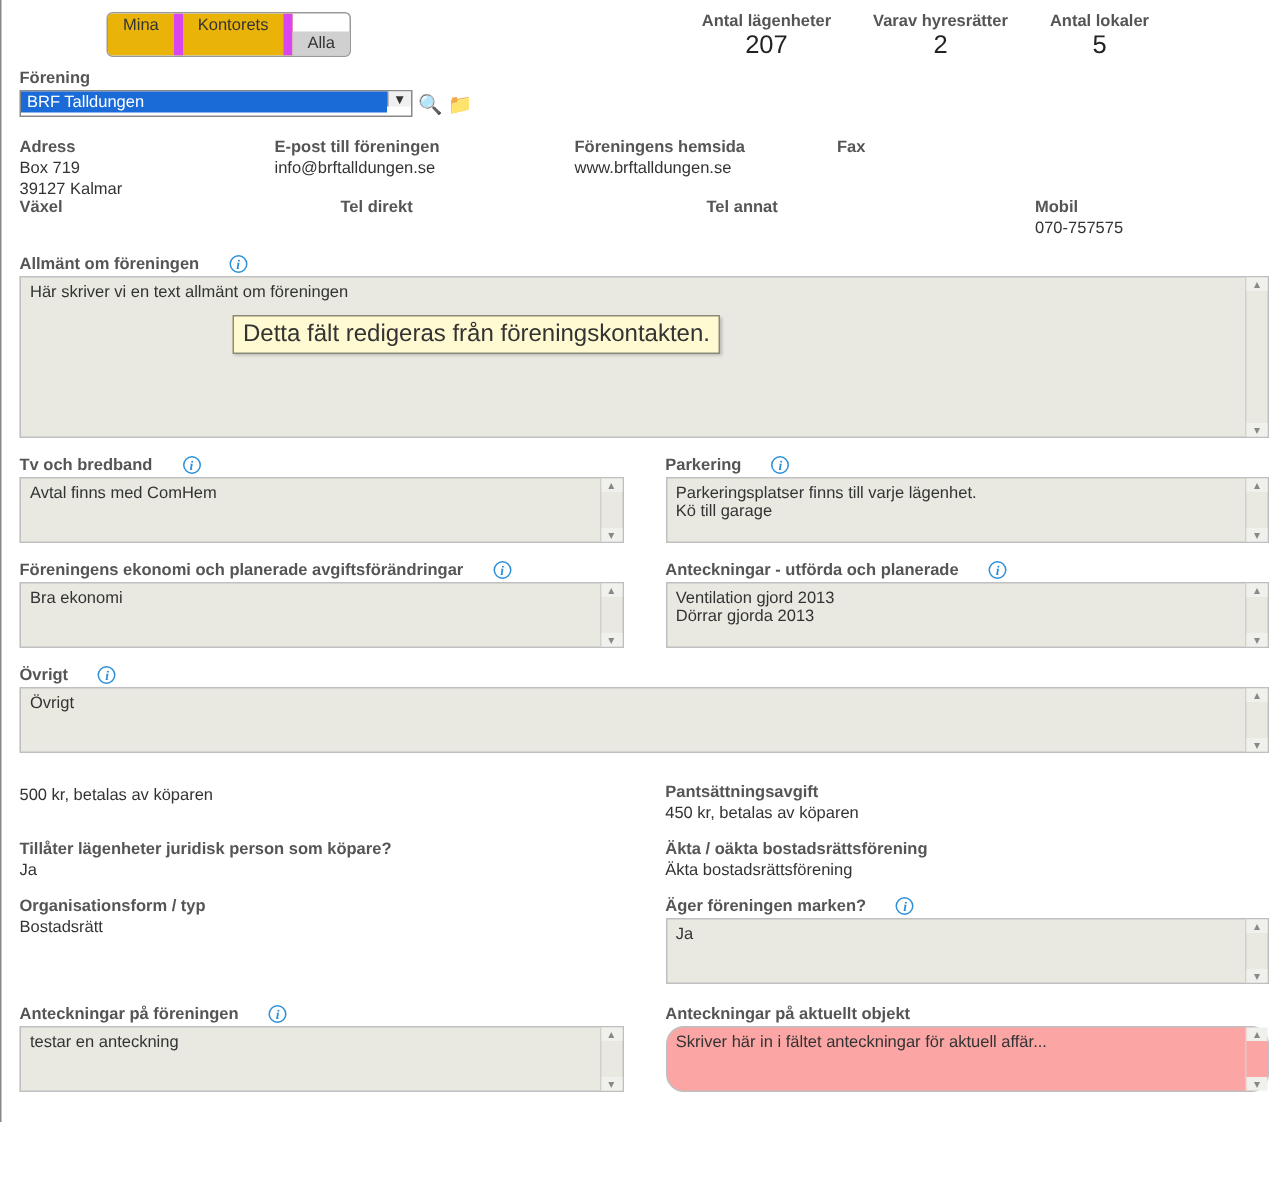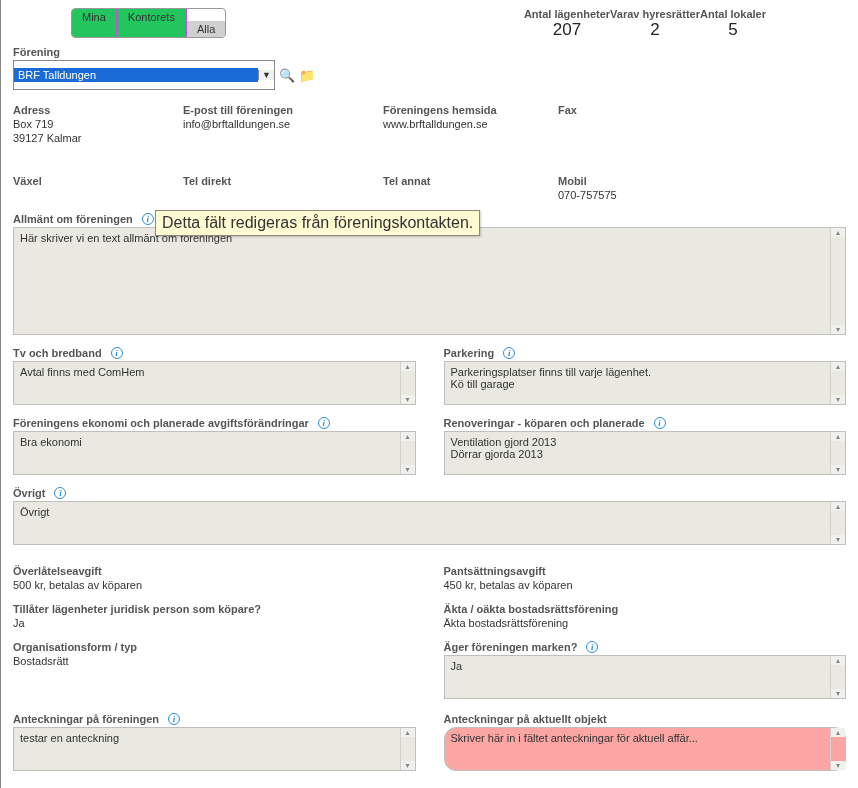--- a/index.html
+++ b/index.html
@@ -8,44 +8,44 @@
     font-family: Arial, Helvetica, sans-serif;
     font-size: 11px;
     color: #333;
     background: #fff;
     width: 858px;
   }
   .main { border-left: 1px solid #888; padding: 8px 12px 20px 12px; }
 
   .toprow { display: flex; align-items: flex-start; gap: 20px; }
   .tabs { display: inline-flex; border: 1px solid #999; border-radius: 4px; overflow: hidden; margin-left: 58px; }
-  .tab { padding: 2px 10px; background: #22c55e; cursor: pointer; font-size: 11px; border-right: 2px solid #d946ef; }
+  .tab { padding: 2px 10px; background: #eab308; cursor: pointer; font-size: 11px; border-right: 6px solid #d946ef; }
   .tab:last-child { border-right: none; margin-top: 12px; }
   .tab.active { background: #d0d0d0; }
 
-  .stats { display: flex; margin-left: auto; margin-right: 80px; }
+  .stats { display: flex; gap: 28px; margin-left: auto; margin-right: 80px; }
   .stat { text-align: left; }
   .stat .lbl { font-size: 11px; font-weight: bold; color: #555; }
   .stat .val { font-size: 17px; color: #222; text-align: center; }
 
   .section-label { font-weight: bold; color: #555; font-size: 11px; margin-top: 6px; }
   .assoc-row { display: flex; align-items: center; gap: 4px; margin-top: 2px; }
-  .dropdown { position: relative; width: 262px; height: 30px; border: 1px solid #888; background: #fff; display: flex; align-items: center; }
+  .dropdown { position: relative; width: 262px; height: 18px; border: 1px solid #888; background: #fff; display: flex; align-items: flex-start; }
   .dropdown .sel { background: #1a6bd8; color: #fff; padding: 1px 4px; flex: 1; font-size: 11px; }
   .dropdown .arrow { width: 16px; text-align: center; font-size: 9px; background: #f0f0f0; border-left: 1px solid #888; }
   .icon { width: 16px; height: 16px; display: inline-flex; align-items: center; justify-content: center; font-size: 13px; cursor: pointer; }
 
   .grid4 { display: grid; grid-template-columns: 170px 200px 175px 200px; column-gap: 0; margin-top: 14px; }
   .field-label { font-weight: bold; color: #555; font-size: 11px; }
   .field-value { color: #333; font-size: 11px; margin-top: 2px; }
 
   .twocol { display: grid; grid-template-columns: 1fr 1fr; gap: 0 28px; margin-top: 12px; }
   .fullcol { margin-top: 12px; }
 
-  .label-with-info { display: flex; align-items: center; gap: 9px; font-weight: bold; color: #555; margin-bottom: 2px; }
+  .label-with-info { display: flex; align-items: center; gap: 20px; font-weight: bold; color: #555; margin-bottom: 2px; }
   .info-icon { width: 12px; height: 12px; border: 1px solid #2b8fd9; border-radius: 50%; color: #2b8fd9; font-size: 9px; line-height: 10px; text-align: center; font-style: italic; font-family: Georgia, serif; font-weight: bold; }
 
   .textbox { position: relative; border: 1px solid #bfbfbf; background: #e9e9e2; padding: 4px 16px 4px 6px; min-height: 18px; font-size: 11px; color: #333; }
   .textbox.tall { min-height: 108px; }
   .textbox.med { min-height: 44px; }
   .textbox .sb { position: absolute; right: 0; top: 0; bottom: 0; width: 15px; border-left: 1px solid #d0d0cc; display: flex; flex-direction: column; justify-content: space-between; }
   .textbox .sb span { font-size: 8px; text-align: center; color: #888; background: #f0f0ec; }
 
   .tooltip {
     position: absolute;
@@ -108,21 +108,21 @@
     <div>
       <div class="field-label">Föreningens hemsida</div>
       <div class="field-value">www.brftalldungen.se</div>
     </div>
     <div>
       <div class="field-label">Fax</div>
       <div class="field-value"></div>
     </div>
   </div>
 
-  <div class="grid4" style="margin-top:31px;">
+  <div class="grid4" style="margin-top:0;gap:44px;">
     <div>
       <div class="field-label">Växel</div>
       <div class="field-value"></div>
     </div>
     <div>
       <div class="field-label">Tel direkt</div>
       <div class="field-value"></div>
     </div>
     <div>
       <div class="field-label">Tel annat</div>
@@ -189,21 +189,21 @@
       <div class="textbox med">
         <span>Bra ekonomi</span>
         <div class="sb">
             <span>▴</span>
             <span>▾</span>
           </div>
       </div>
     </div>
     <div>
       <div class="label-with-info">
-        <span>Renoveringar - köparen och planerade</span>
+        <span>Anteckningar - utförda och planerade</span>
         <span class="info-icon">i</span>
       </div>
       <div class="textbox med">
         <div>Ventilation gjord 2013</div>
         <div>Dörrar gjorda 2013</div>
         <div class="sb">
             <span>▴</span>
             <span>▾</span>
           </div>
       </div>
@@ -219,21 +219,20 @@
       <span>Övrigt</span>
       <div class="sb">
           <span>▴</span>
           <span>▾</span>
         </div>
     </div>
   </div>
 
   <div class="twocol" style="margin-top:20px;">
     <div>
-      <div class="field-label">Överlåtelseavgift</div>
       <div class="field-value">500 kr, betalas av köparen</div>
     </div>
     <div>
       <div class="field-label">Pantsättningsavgift</div>
       <div class="field-value">450 kr, betalas av köparen</div>
     </div>
   </div>
 
   <div class="twocol" style="margin-top:12px;">
     <div>

